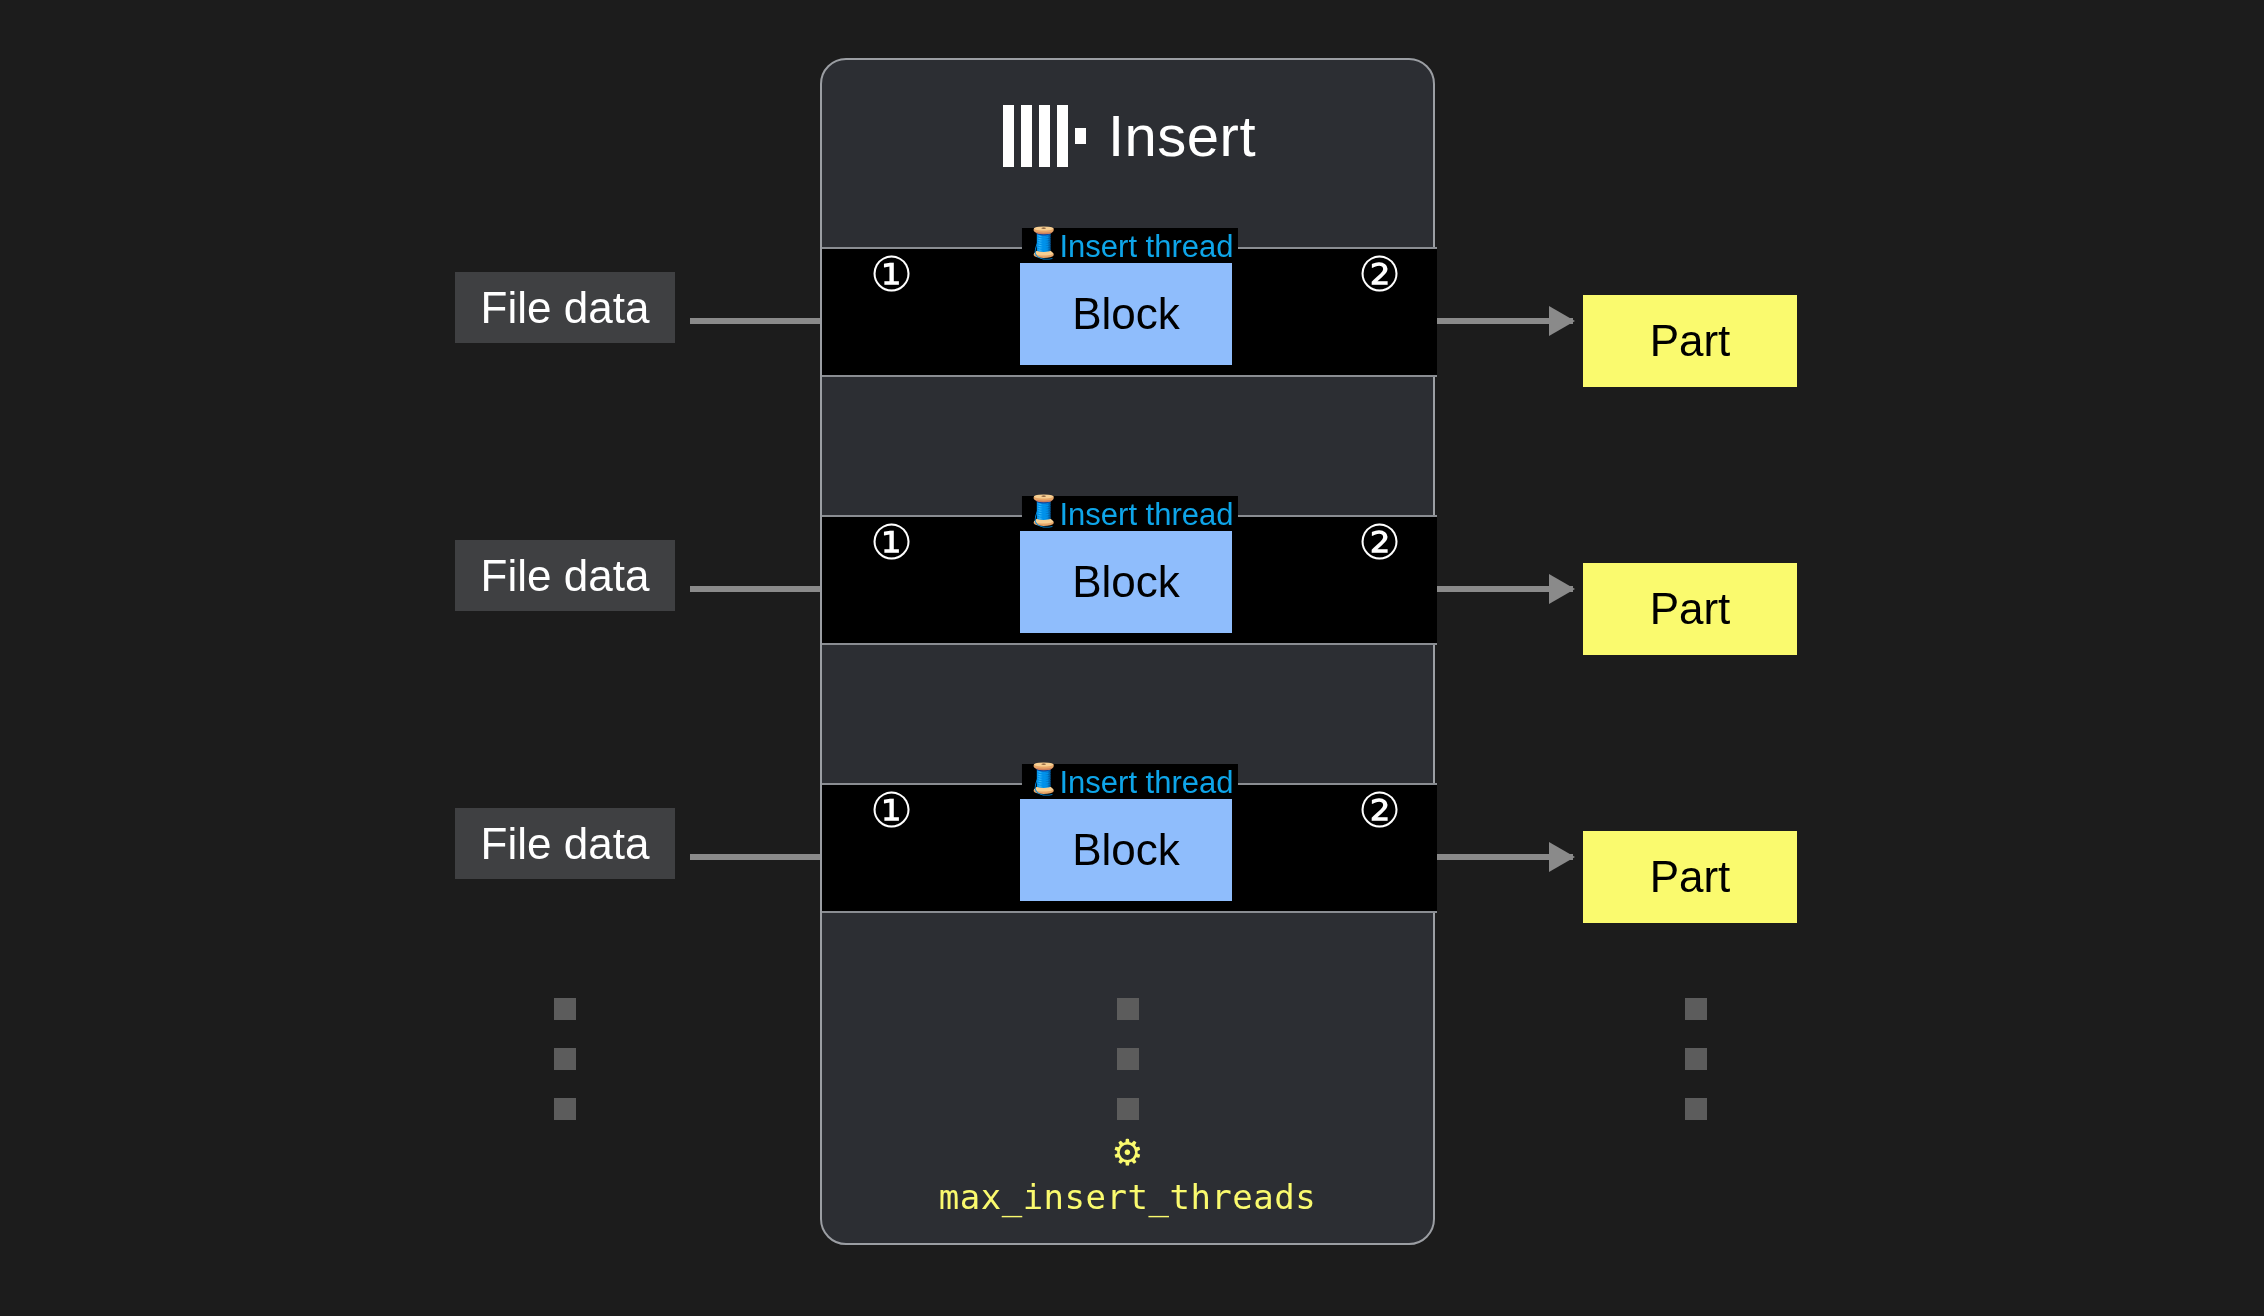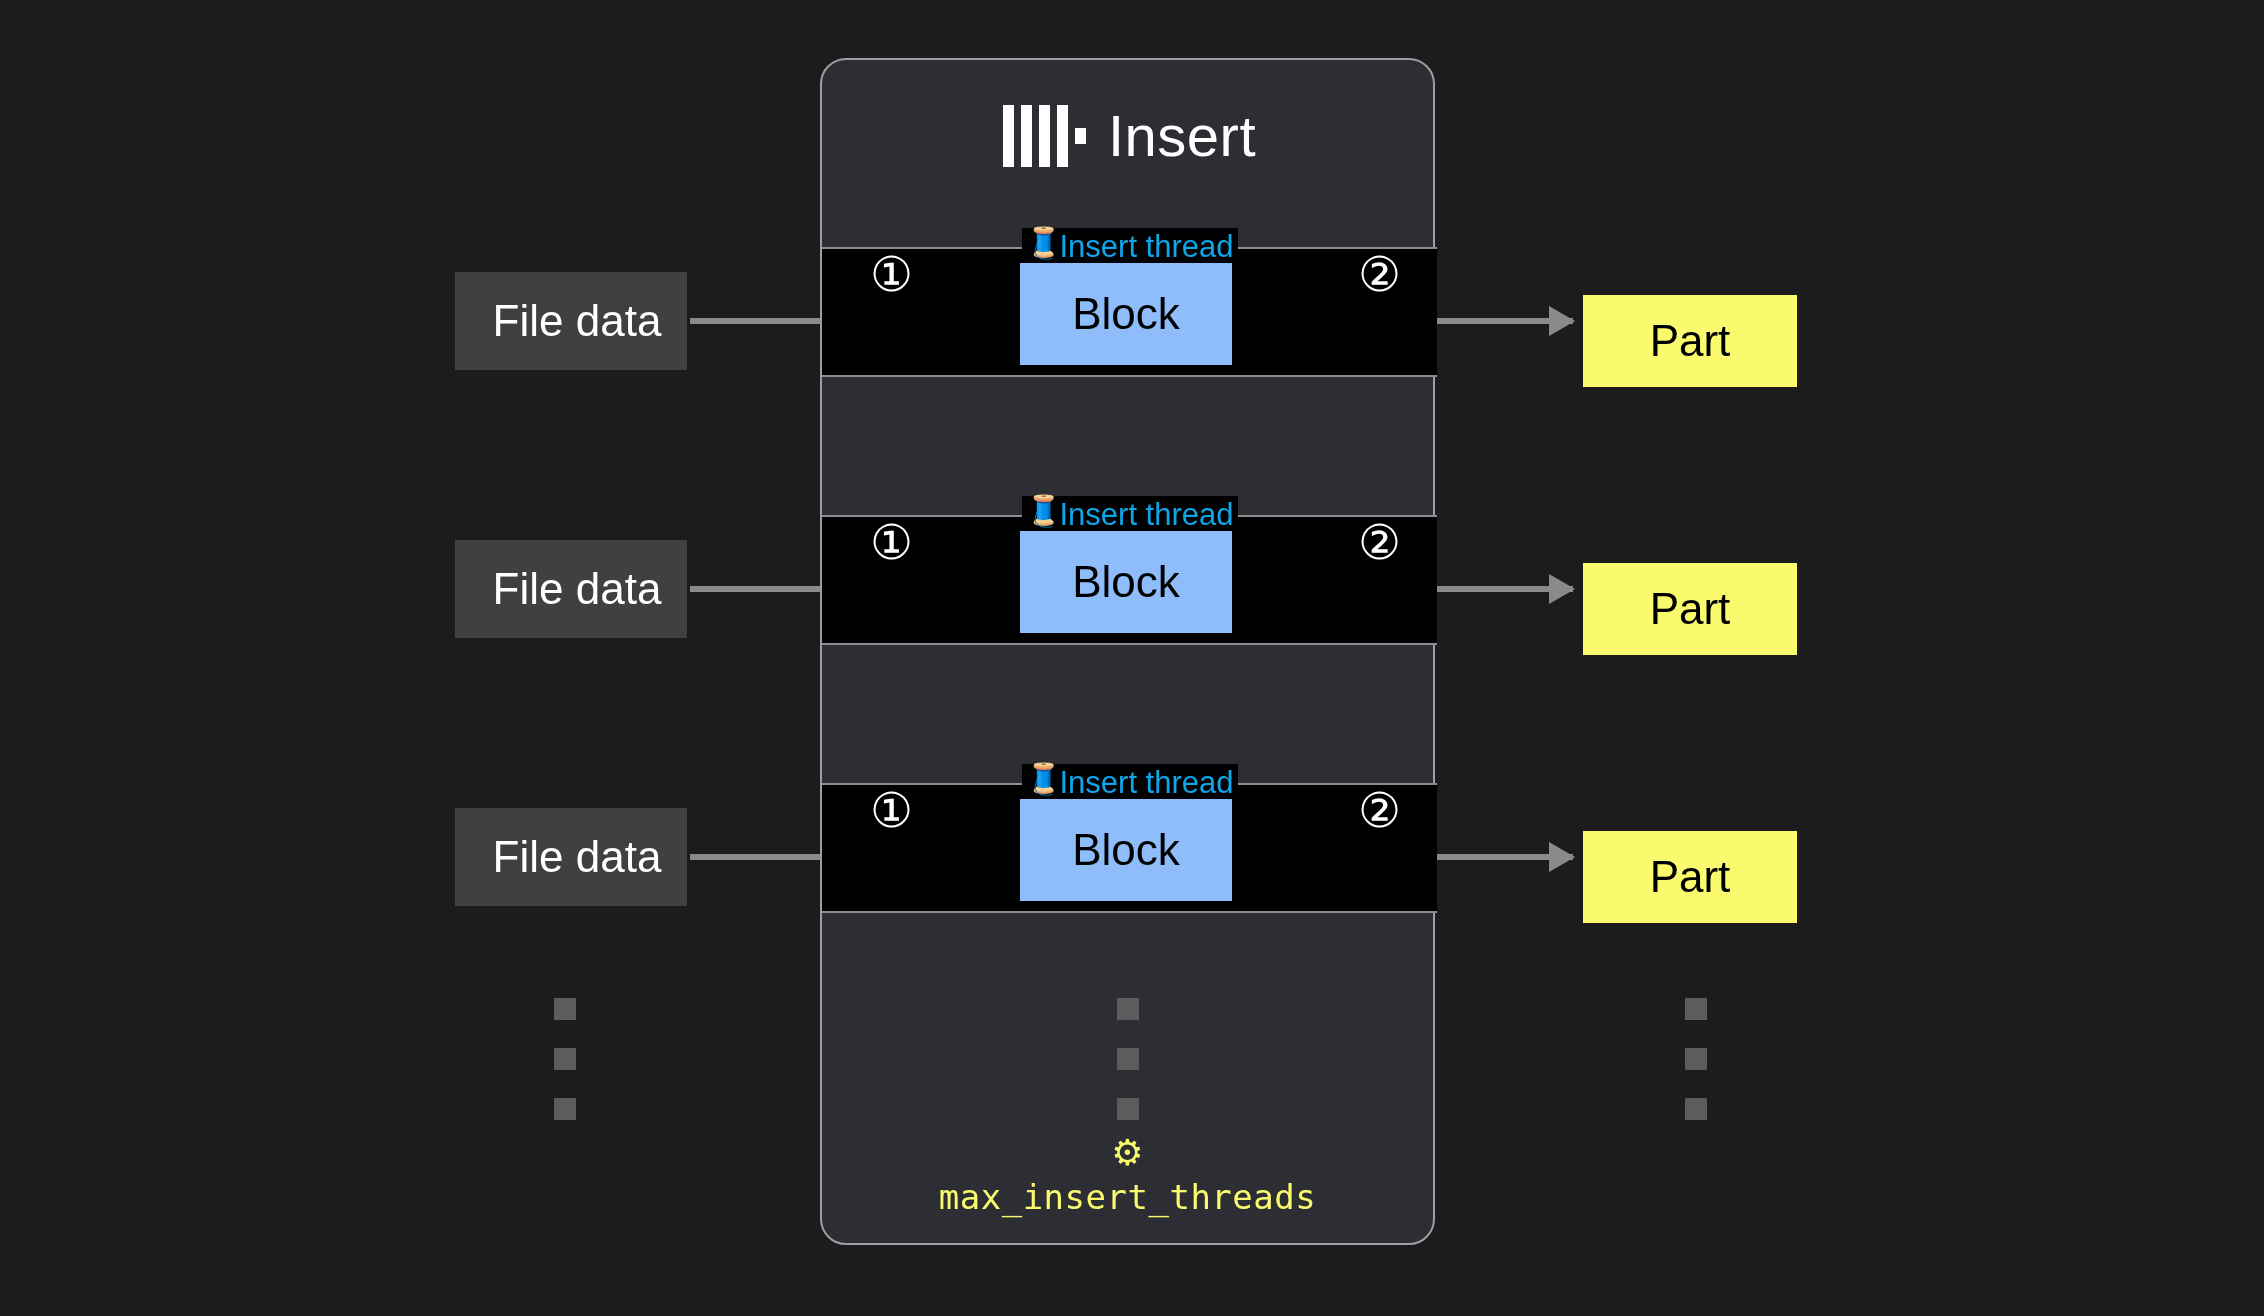--- a/index.html
+++ b/index.html
@@ -135,29 +135,28 @@
     line-height: 1;
     top: 2px;
   }
   .step-num.left  { left: 48px; }
   .step-num.right { left: 536px; }
 
   
   .file-box {
     position: absolute;
     width: 220px;
-    height: 98px;
+    height: 71px;
     background: #3f4042;
     display: flex;
     align-items: center;
     justify-content: center;
     color: #ffffff;
     font-size: 44px;
     left: 455px;
-    padding-left: 12px;
   }
   .file-box.b1 { top: 272px; }
   .file-box.b2 { top: 540px; }
   .file-box.b3 { top: 808px; }
 
   
   .part-box {
     position: absolute;
     width: 214px;
     height: 92px;

